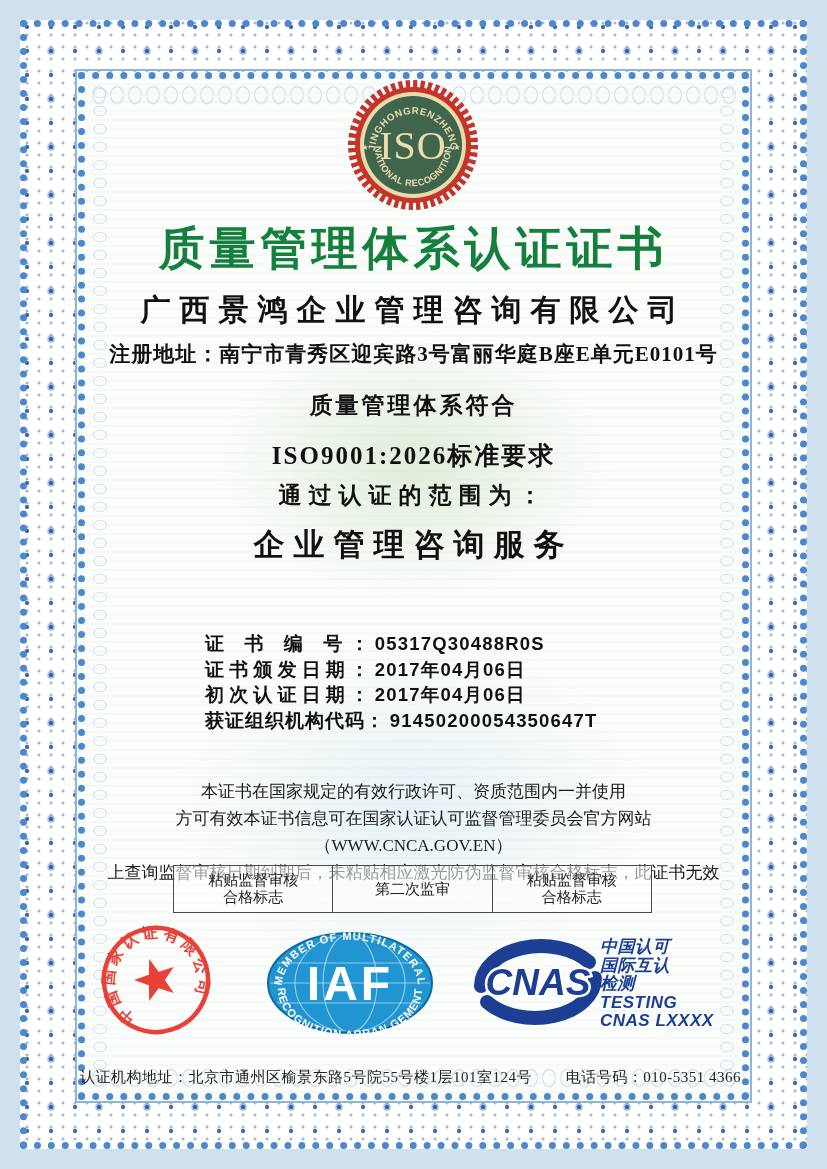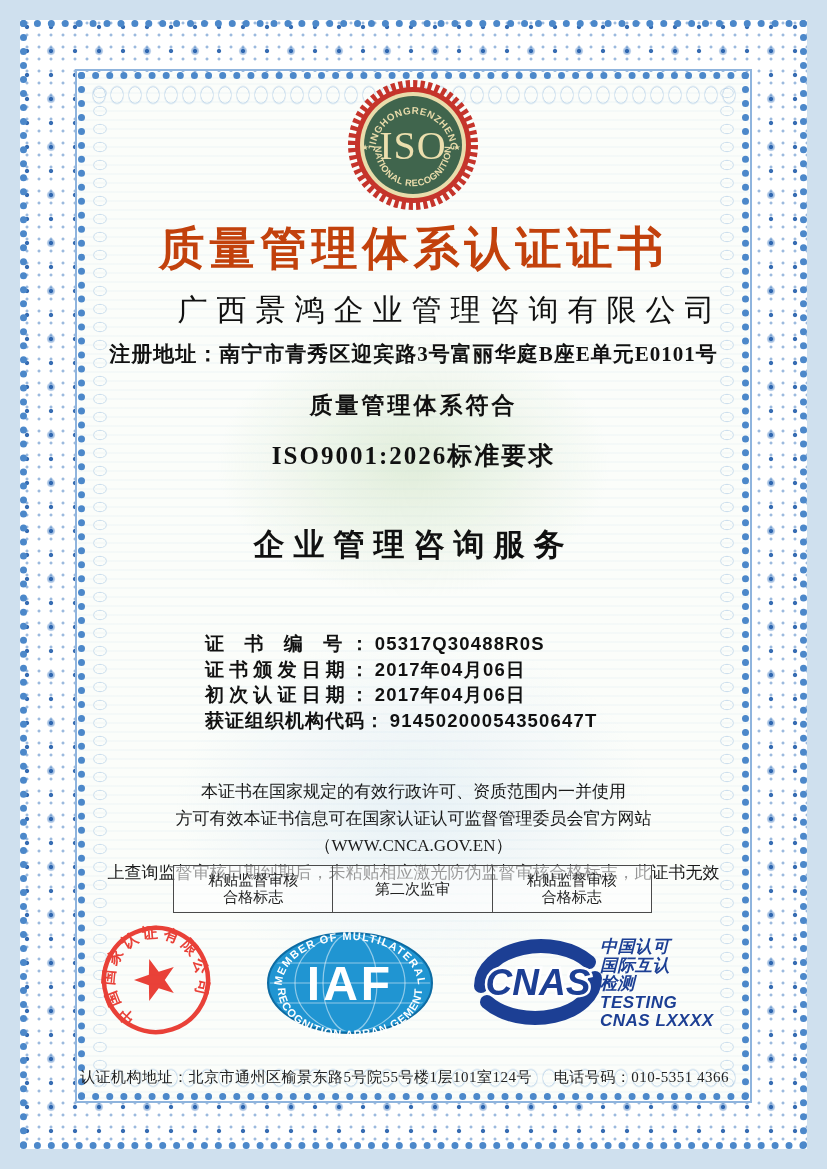--- a/index.html
+++ b/index.html
@@ -39,22 +39,22 @@
   .wave-left { left:88px; } .wave-right { right:88px; }
   .wave-h {
     position:absolute; left:90px; right:90px; height:22px;
     background-image:radial-gradient(ellipse 6px 8px at 9px 11px, rgba(140,180,220,0) 5.5px, rgba(140,180,220,.42) 6px, rgba(140,180,220,0) 7.5px);
     background-size:18px 22px;
   }
   .wave-top { top:84px; } .wave-bottom { bottom:80px; }
 
   .content { position:absolute; left:78px; top:72px; width:671px; height:1028px; }
   .center-line { position:absolute; left:0; width:100%; text-align:center; white-space:nowrap; }
-  .title       { top:146px; font-size:46px; font-weight:700; letter-spacing:5px; color:#c2410c; }
-  .company     { top:218px; font-size:30px; font-weight:400; letter-spacing:9px;padding-left:37px; }
+  .title       { top:146px; font-size:46px; font-weight:700; letter-spacing:5px; color:#15803d; }
+  .company     { top:218px; font-size:30px; font-weight:700; letter-spacing:9px; }
   .reg-address { top:268px; font-size:21px; font-weight:600; letter-spacing:1px; }
   .std1        { top:318px; font-size:23px; font-weight:700; letter-spacing:3px; }
   .std2        { top:367px; font-size:25px; font-weight:700; letter-spacing:2px; }
   .scope-label { top:408px; font-size:23px; font-weight:600; letter-spacing:7px; }
   .scope-value { top:452px; font-size:31px; font-weight:700; letter-spacing:9px; }
 
   .details { position:absolute; left:127px; top:559px; font-size:19px; font-weight:600; }
   .detail-row { line-height:25.5px; white-space:nowrap; }
   .detail-label { display:inline-block; min-width:165px; text-align:justify; text-align-last:justify; letter-spacing:1px; }
   .detail-value { font-family:"Liberation Sans","DejaVu Sans",sans-serif; font-weight:700; font-size:18.5px; letter-spacing:1.2px;text-align:right; }
@@ -72,21 +72,21 @@
   .badge-svg { position:absolute; left:269px; top:0; }
   .seal-svg  { position:absolute; left:3px;  top:833px; opacity:.93; }
   .iaf-svg   { position:absolute; left:182px; top:851px; }
   .cnas-svg  { position:absolute; left:390px; top:860px; }
   .cnas-text {
     position:absolute; left:522px; top:866px;
     font-family:"Liberation Sans","DejaVu Sans",sans-serif; font-weight:700;
     color:#1c3f94; font-size:17px; line-height:18.5px; letter-spacing:.5px; white-space:nowrap;font-style:italic;
   }
   .footer-line {
-    position:absolute; top:996px; left:2px; right:20px;
+    position:absolute; top:996px; left:2px; right:8px;
     display:flex; justify-content:space-between;
     font-size:15px; letter-spacing:.5px; color:#222; white-space:nowrap;
   }
 </style>
 </head>
 <body>
 
 <div class="page">
   <div class="ornament-band"></div>
   <div class="inner-area"></div>
@@ -115,20 +115,21 @@
       <text x="-48" y="5" font-size="8" fill="#e9dcab" text-anchor="middle">★</text>
       <text x="44" y="5" font-size="8" fill="#e9dcab" text-anchor="middle">★</text>
       <text x="0" y="14" font-size="40" letter-spacing="1" text-anchor="middle" fill="#ecdfae" font-family="Liberation Serif, DejaVu Serif, serif">ISO</text>
     </svg>
 
     <div class="center-line title">质量管理体系认证证书</div>
     <div class="center-line company">广西景鸿企业管理咨询有限公司</div>
     <div class="center-line reg-address">注册地址：南宁市青秀区迎宾路3号富丽华庭B座E单元E0101号</div>
     <div class="center-line std1">质量管理体系符合</div>
     <div class="center-line std2">ISO9001:2026标准要求</div>
+    <div class="center-line scope-label">通过认证的范围为：</div>
     <div class="center-line scope-value">企业管理咨询服务</div>
 
     <div class="details">
       <div class="detail-row">
         <span class="detail-label">证 书 编 号：</span>
         <span class="detail-value">05317Q30488R0S</span>
       </div>
       <div class="detail-row">
         <span class="detail-label">证书颁发日期：</span>
         <span class="detail-value">2017年04月06日</span>

